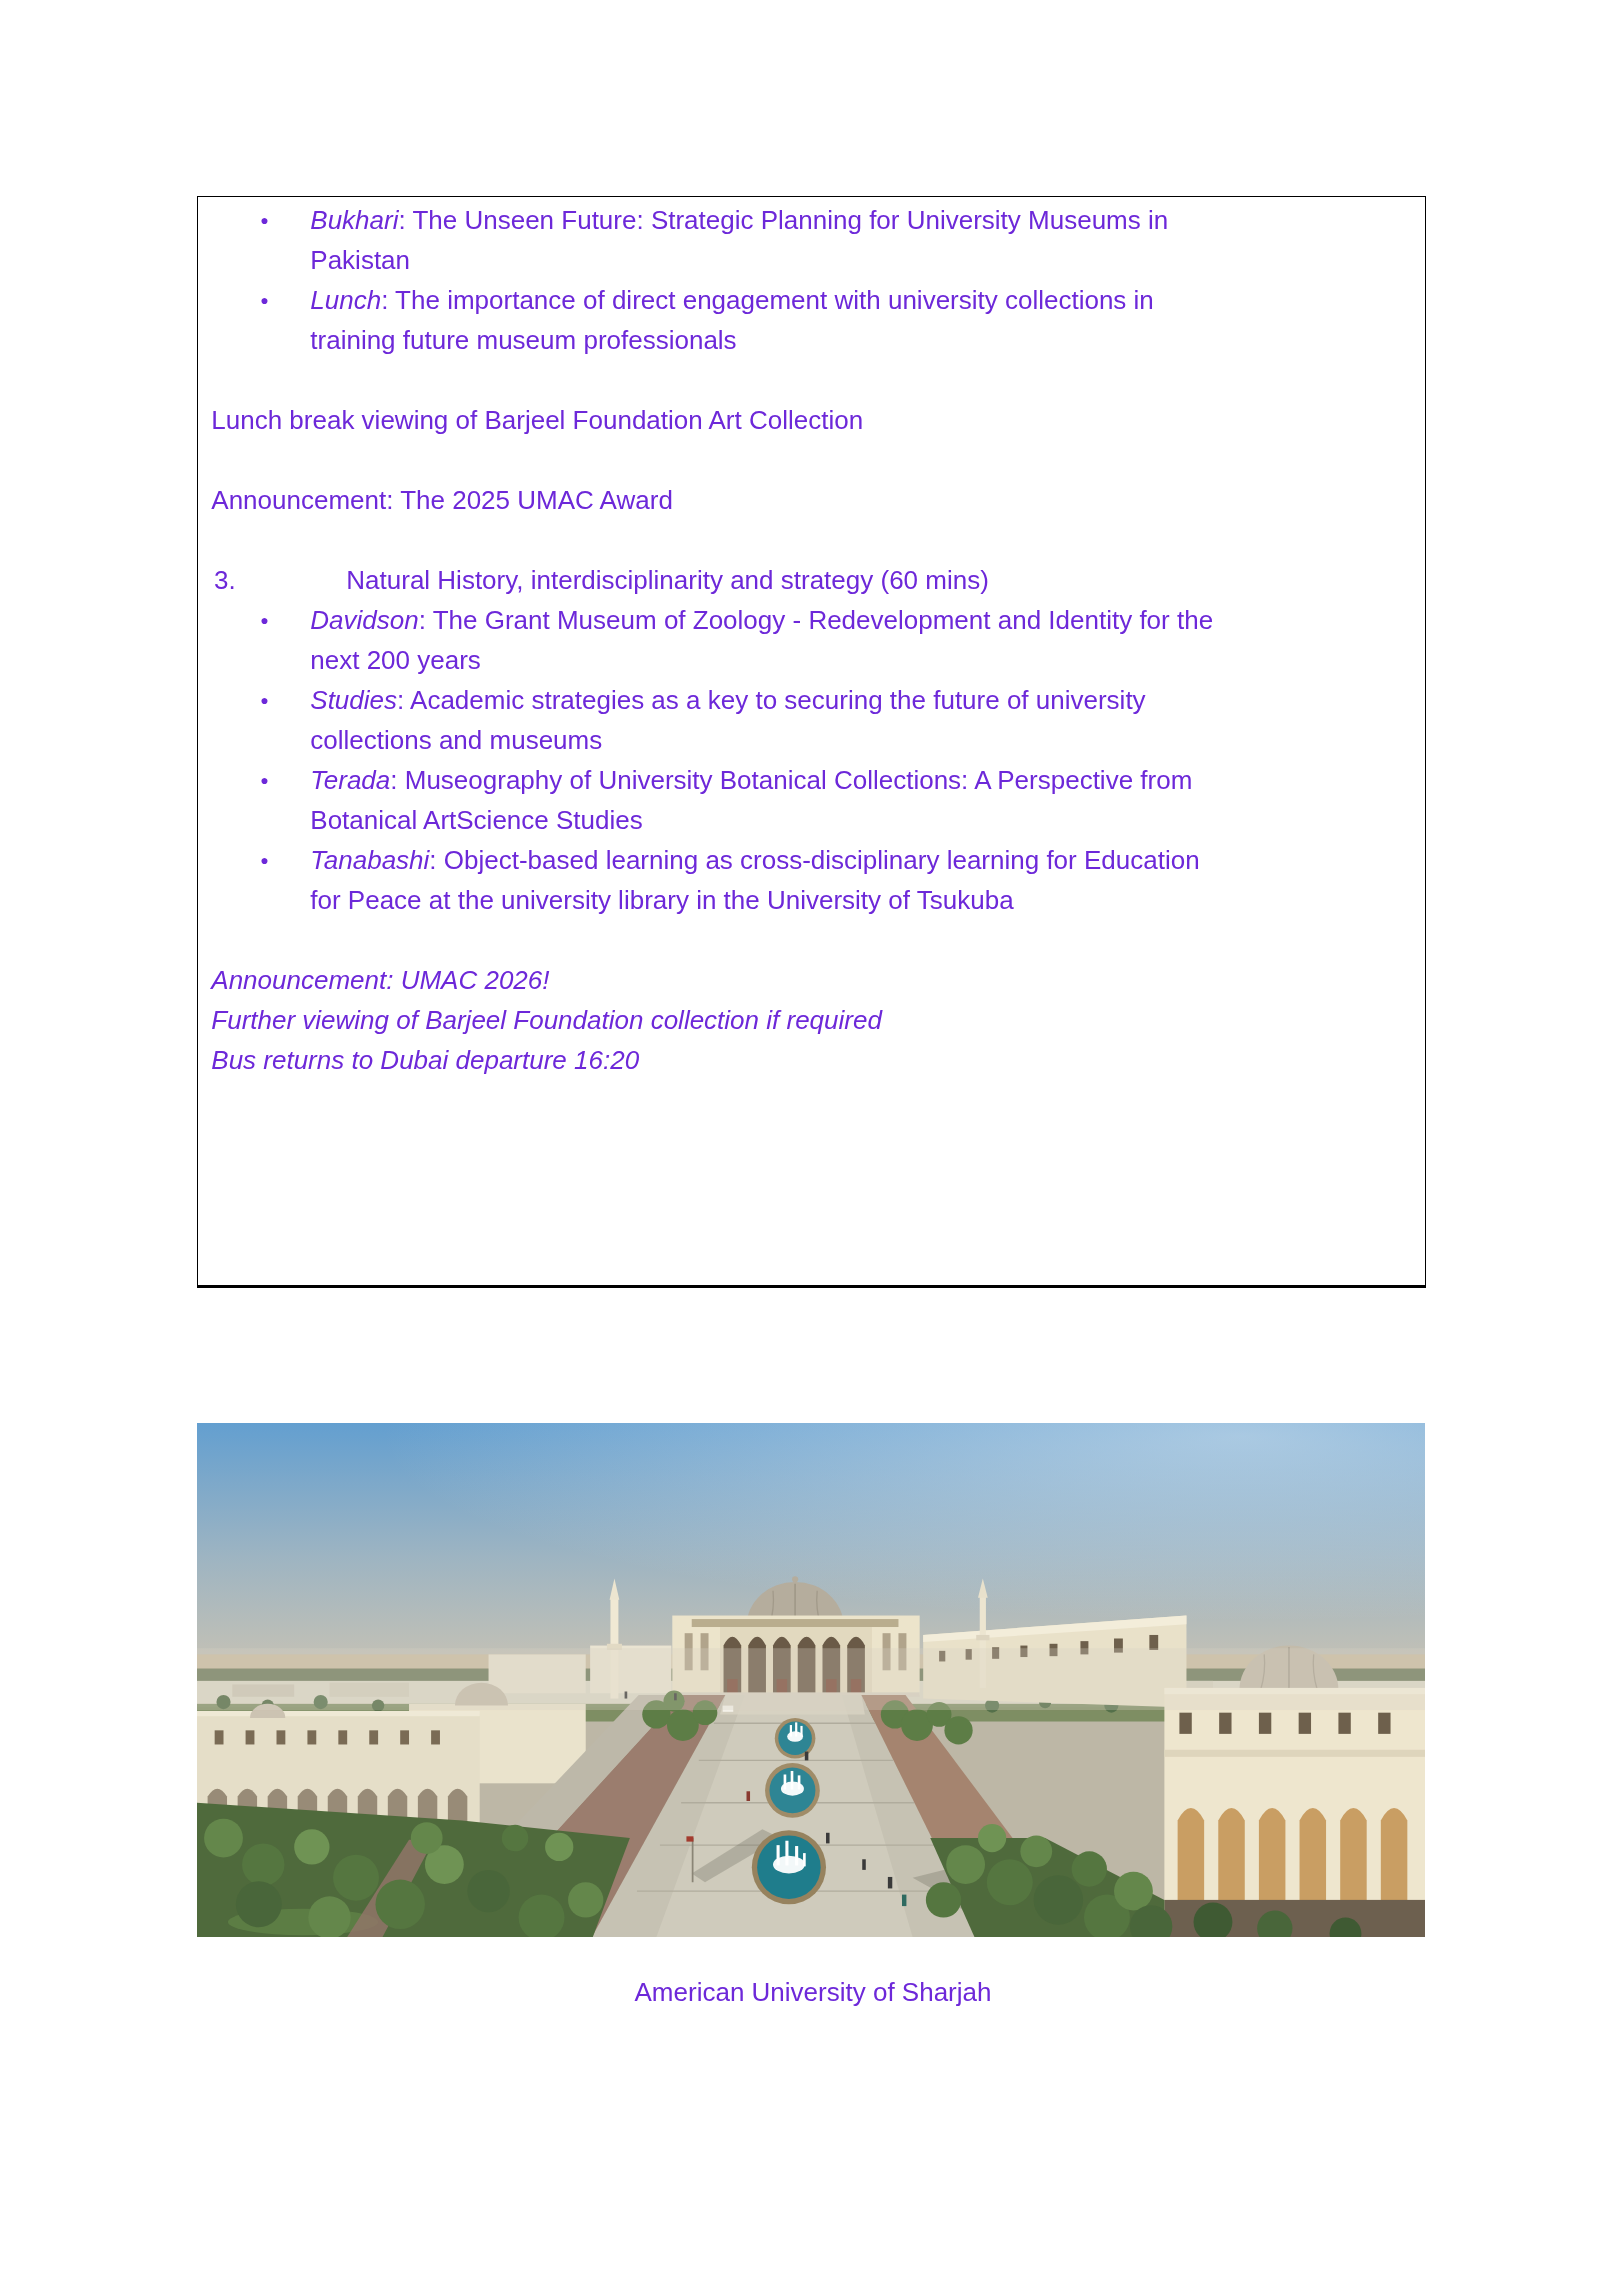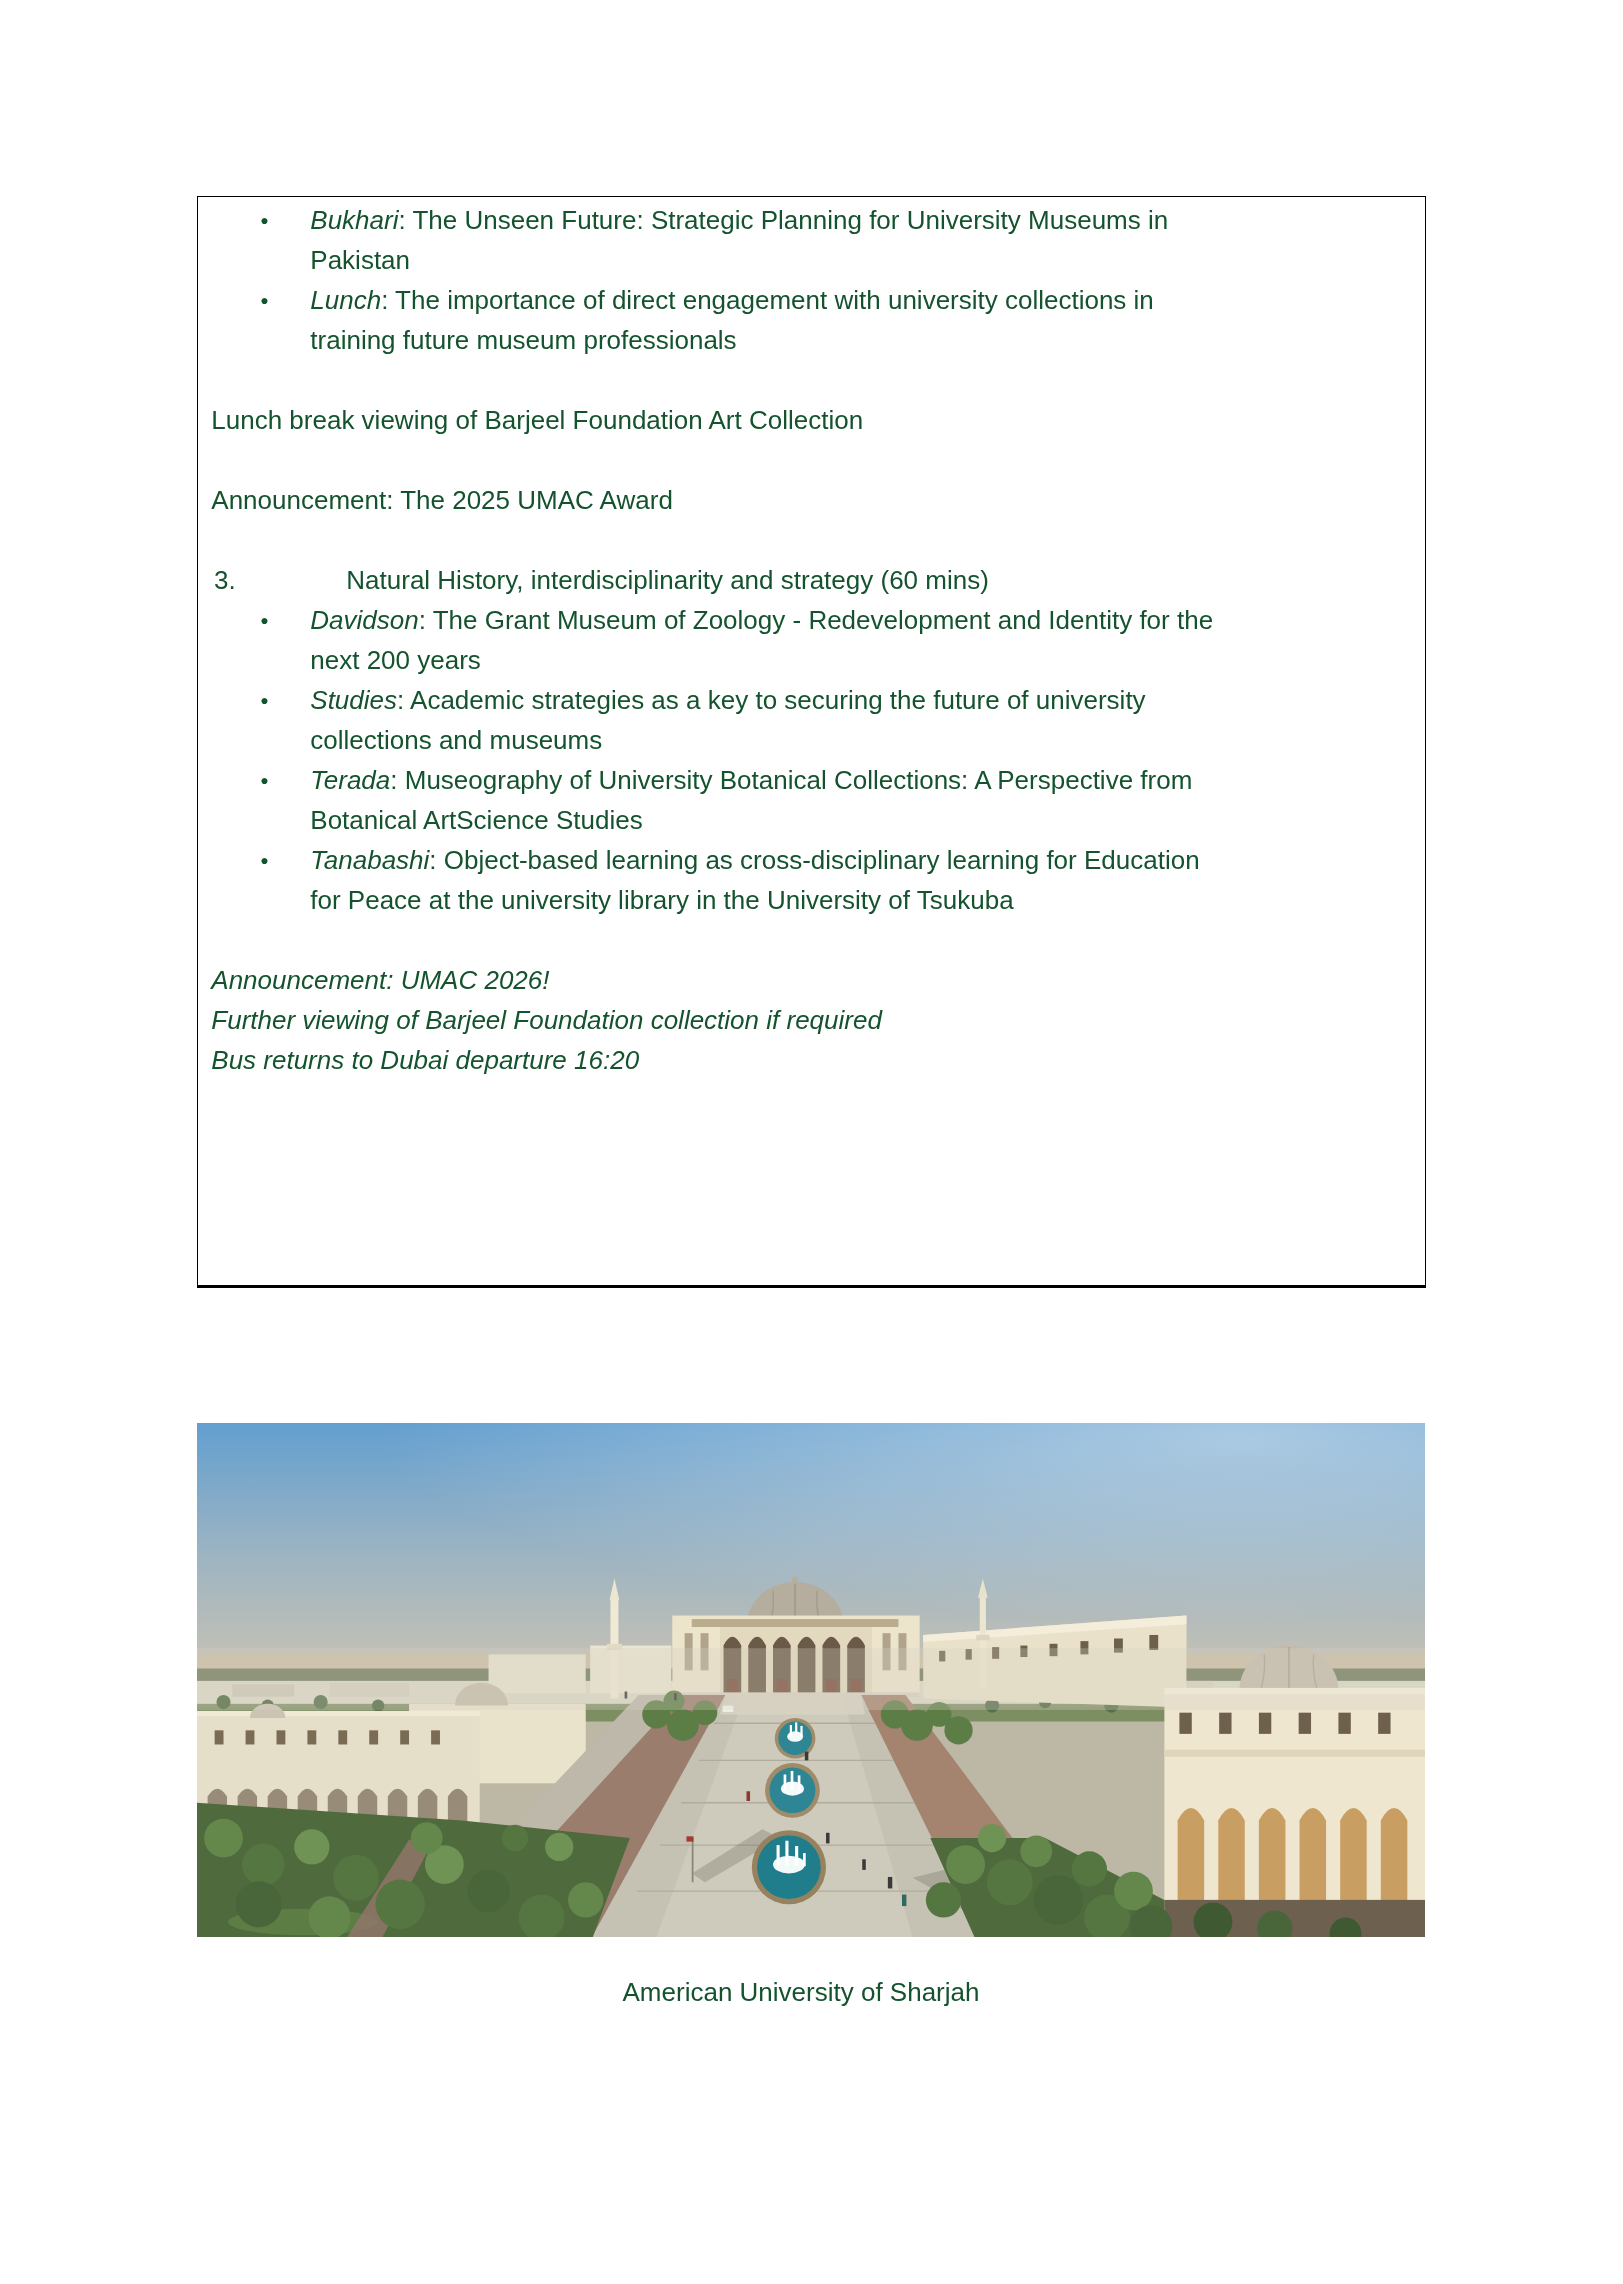--- a/index.html
+++ b/index.html
@@ -1,21 +1,21 @@
 <!DOCTYPE html>
 <html style="font-size:14px"><head>
 <meta charset="utf-8">
 <style>
   html,body{margin:0;padding:0;background:#ffffff;}
   .page{
     position:relative;
     width:1460px;height:2284px;
     background:#ffffff;
     font-family:"Liberation Sans",sans-serif;
-    color:#14532d;
+    color:#6d28d9;
     overflow:hidden;
   }
   
   .program-box{
     position:absolute;left:197px;top:196px;
     width:1229px;height:1092px;
     box-sizing:border-box;
     border:1.8px solid #000;
     border-bottom-width:3.5px;
     padding:2.7px 10.6px 0 13.3px;
@@ -41,21 +41,21 @@
   .closing p{margin:0;white-space:pre-wrap;font-style:italic;}
   .closing{margin-top:40px;}
   
   .photo-wrap{
     position:absolute;left:197px;top:1423px;
     width:1228px;height:514px;
     overflow:hidden;
   }
   .photo-wrap svg{display:block;}
   .caption{
-    position:absolute;left:187px;top:1972px;
+    position:absolute;left:199px;top:1972px;
     width:1228px;
     text-align:center;
     font-size:26px;line-height:40px;
   }
 </style>
 </head>
 <body>
 
 <div class="page">
 

